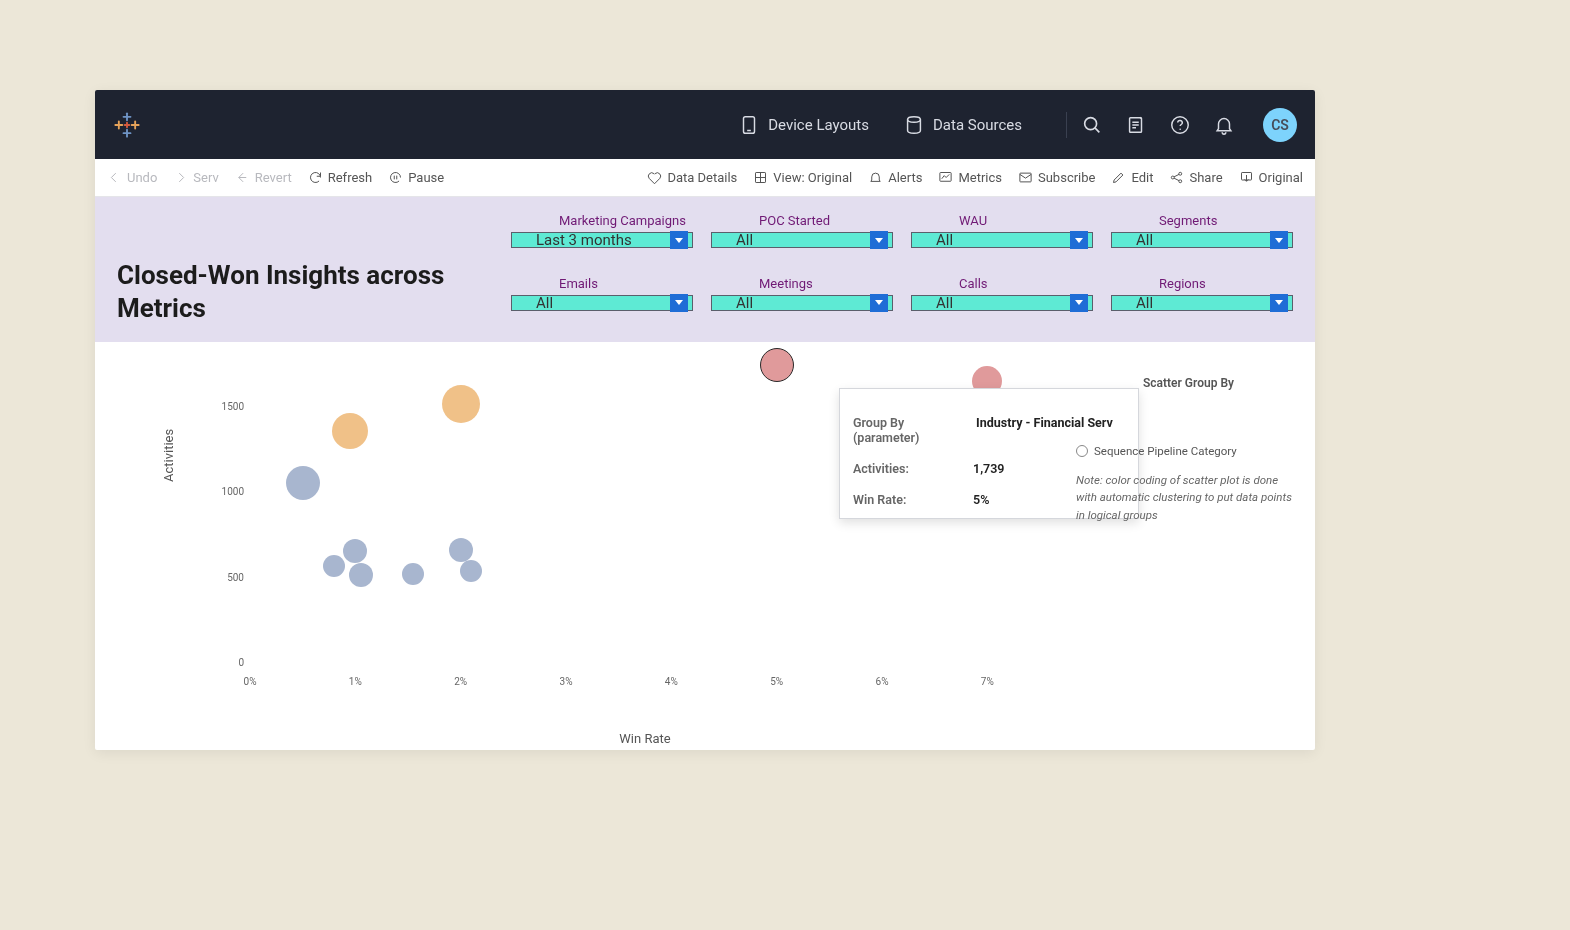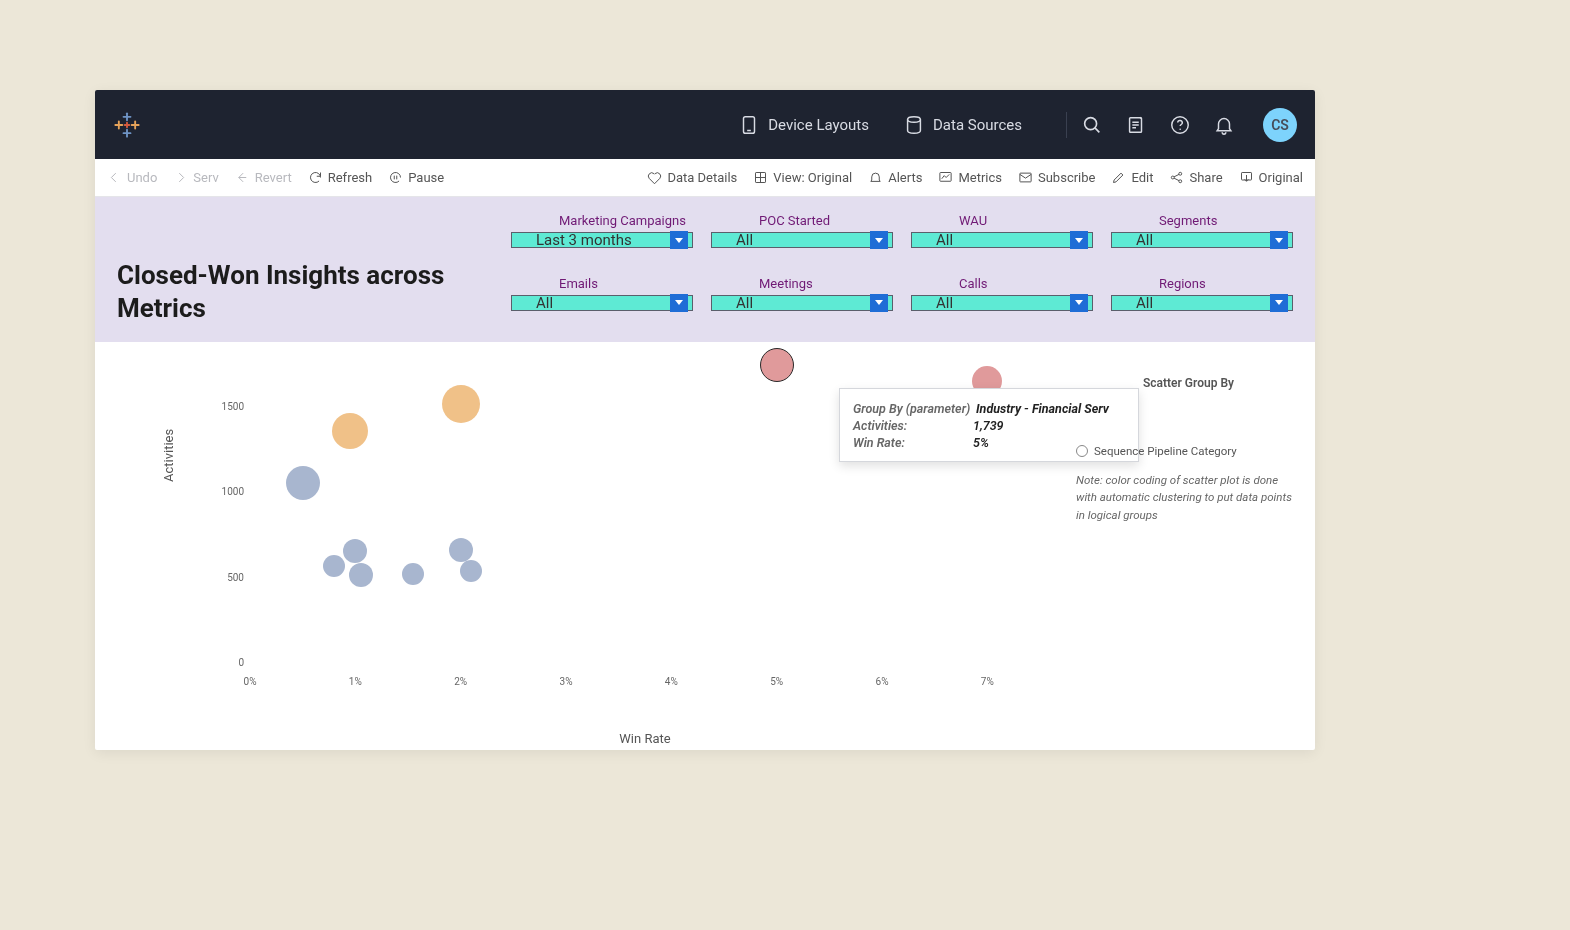--- a/index.html
+++ b/index.html
@@ -205,21 +205,21 @@
     left:744px; top:46px;
     width:300px;
     background:#fff;
     border:1px solid #d5d7dc;
     box-shadow:0 4px 10px rgba(0,0,0,0.12);
     padding:10px 13px 11px 13px;
     font-size:12.5px;
     color:#555;
   }
   .tooltip b { color:#222; font-weight:700; }
-  .tooltip .row { display:flex; margin-top:2px;font-style:italic;}
+  .tooltip .row { display:flex; margin-top:16px;}
   .tooltip .k { color:#666; width:120px; font-weight:600;}
   .tooltip .v { color:#222; font-weight:600;}
 </style>
 </head>
 <body>
 
 <div class="app">
 
   <div class="topnav">
     <div class="logo">

